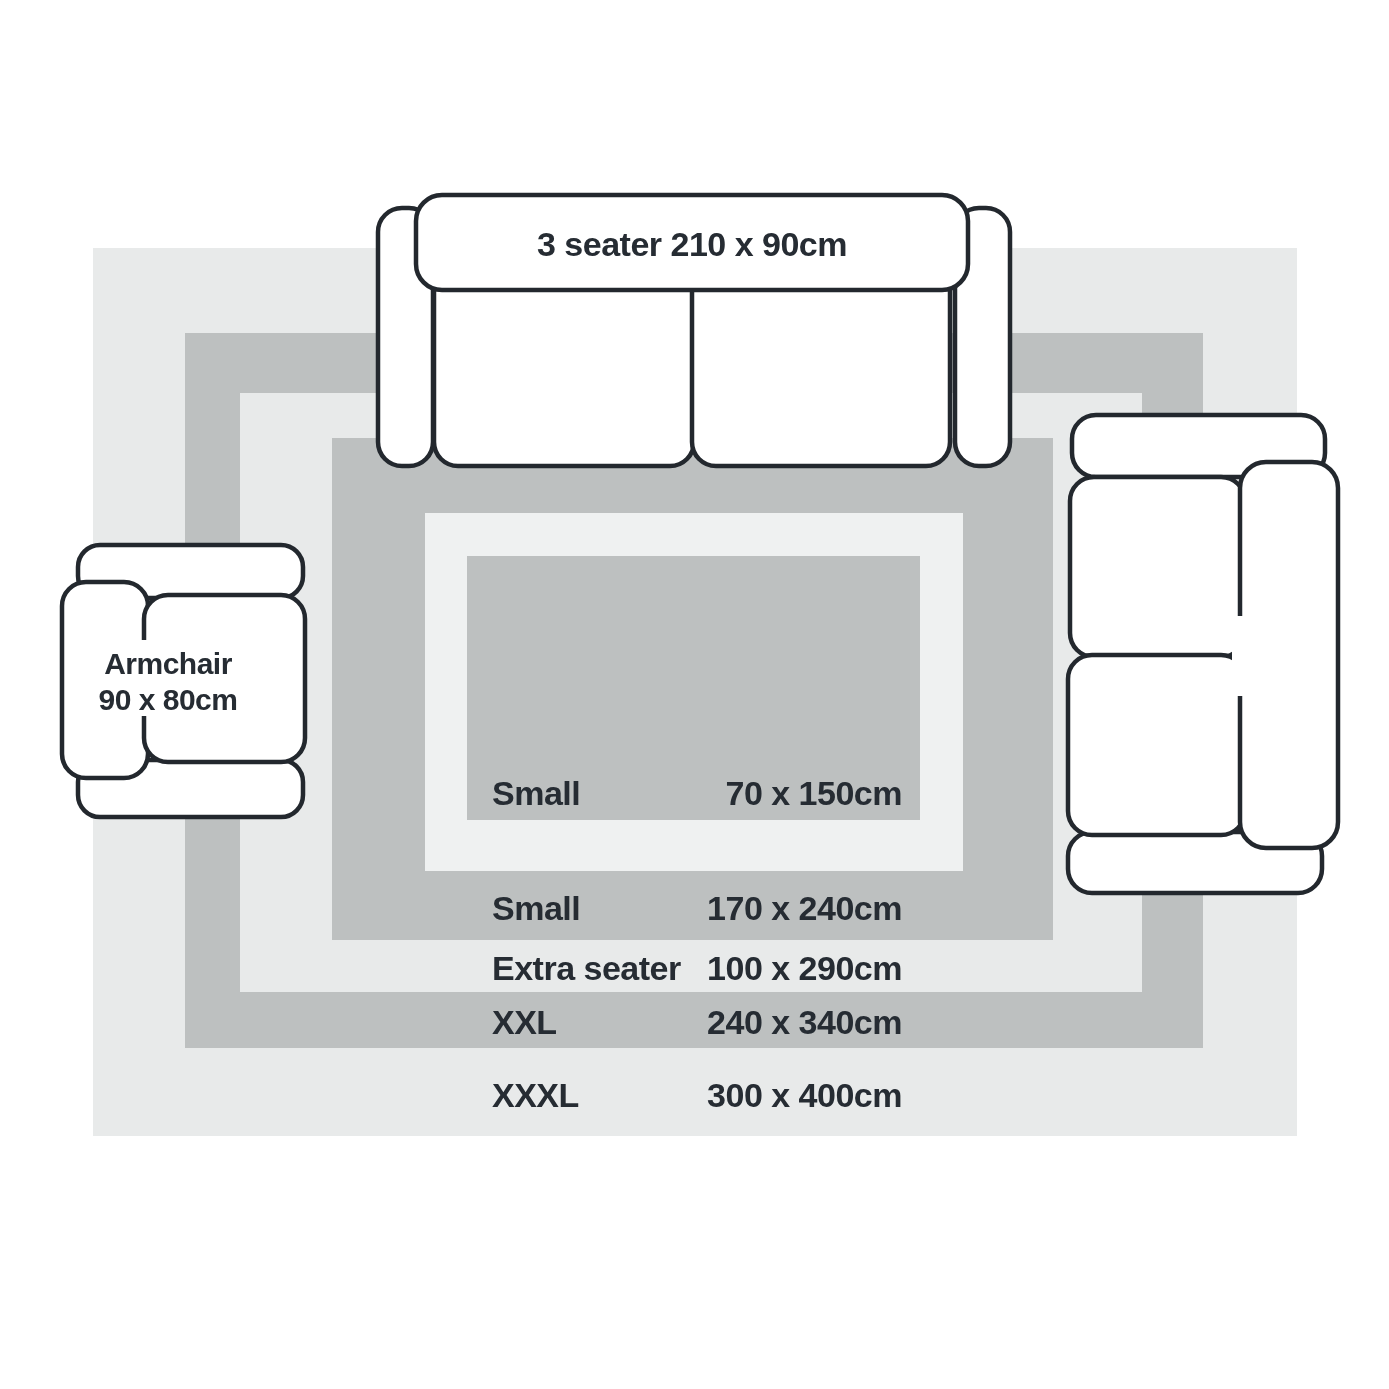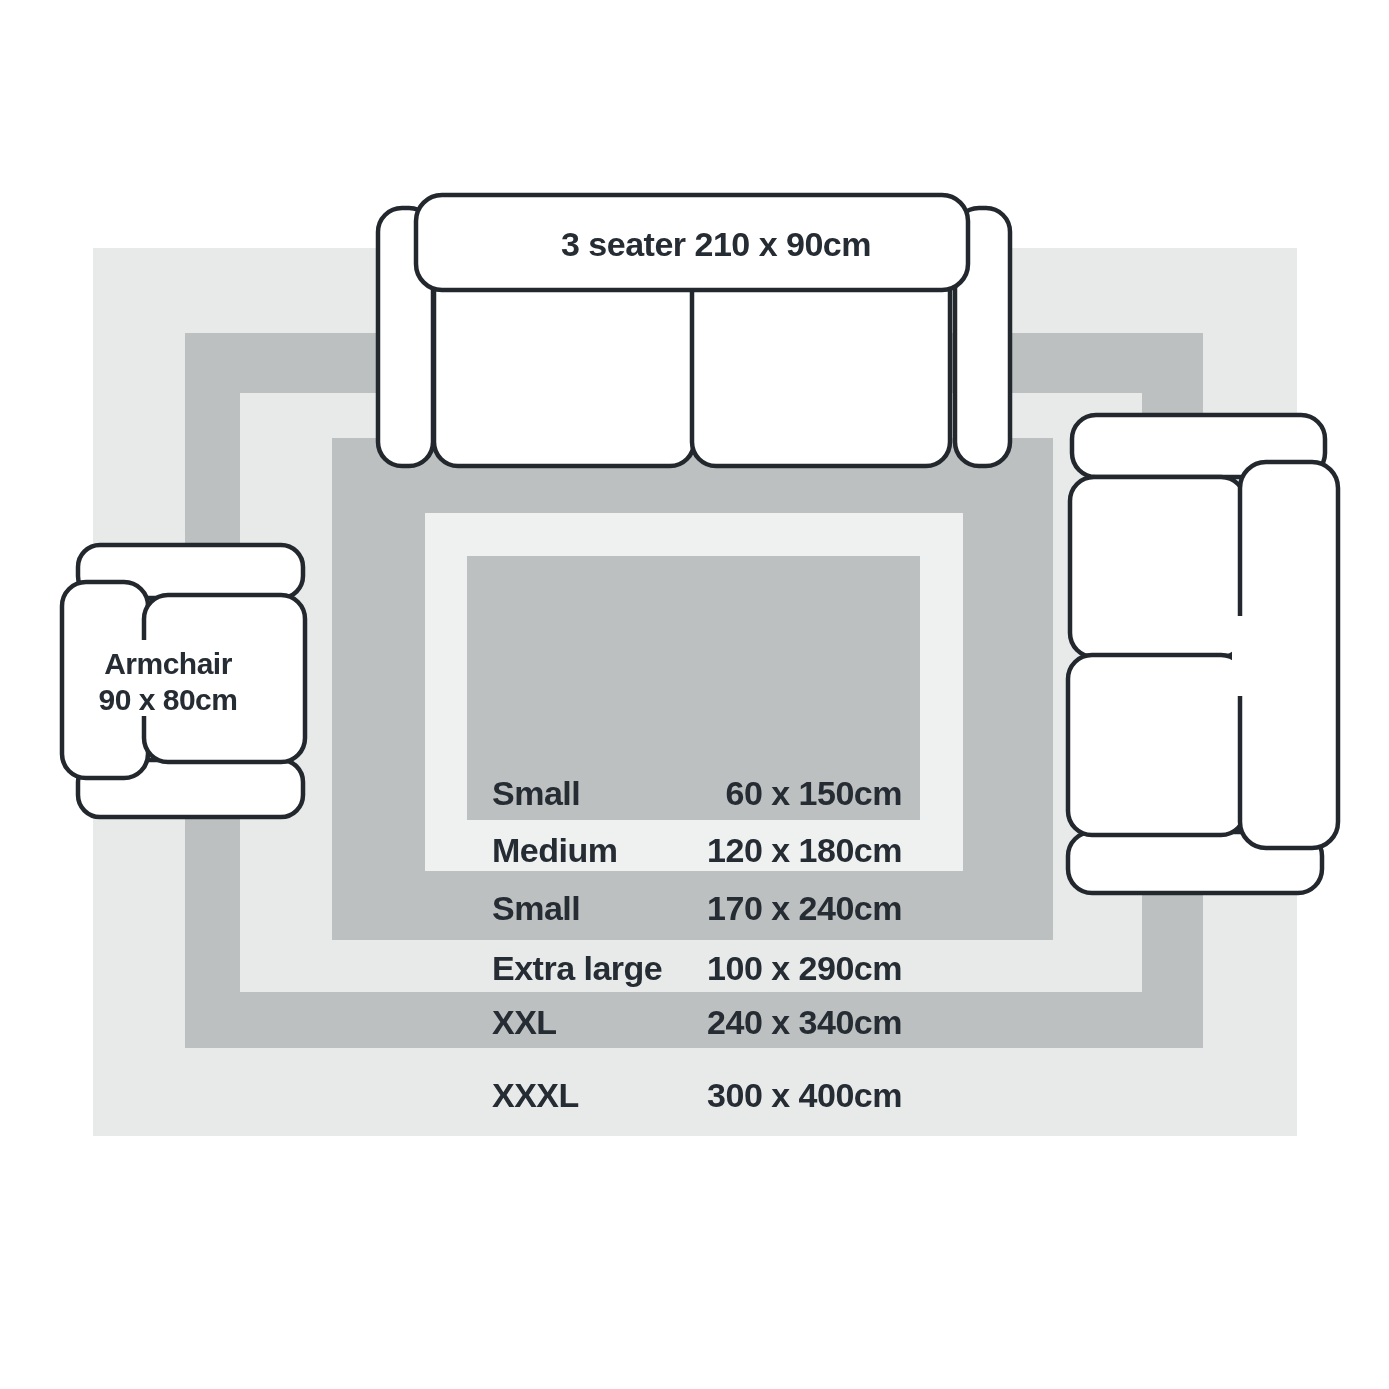--- a/index.html
+++ b/index.html
@@ -37,50 +37,46 @@
   }
 
   .furniture-label{
     position:absolute;
     font-weight:700;
     color:var(--text,#262c33);
     text-align:center;
     letter-spacing:-0.5px;
     white-space:nowrap;
   }
-  .label-sofa3{left:440px;top:226px;width:552px;font-size:34px;line-height:36px;}
+  .label-sofa3{left:416px;top:226px;width:552px;font-size:34px;line-height:36px;}
   .label-armchair{left:48px;top:646px;width:240px;font-size:30px;line-height:36px;}
   .label-sofa2{left:1102px;top:625px;width:240px;font-size:33px;line-height:33px;}
 </style>
 </head>
 <body>
 
 <div class="canvas">
 
   <div class="rug rug-light" style="left:93px;  top:248px; width:1204px; height:888px;"></div>
   <div class="rug rug-dark" style="left:185px; top:333px; width:1018px; height:715px;"></div>
   <div class="rug rug-light" style="left:240px; top:393px; width:902px;  height:599px;"></div>
   <div class="rug rug-dark" style="left:332px; top:438px; width:721px;  height:502px;"></div>
   <div class="rug rug-medium" style="left:425px; top:513px; width:538px;  height:358px;"></div>
   <div class="rug rug-dark" style="left:467px; top:556px; width:453px;  height:264px;"></div>
 
   <div class="size-row" style="top:775px;">
     <span>Small</span>
-    <span>60 x 150cm</span>
-  </div>
-  <div class="size-row" style="top:832px;">
-    <span>Medium</span>
-    <span>120 x 180cm</span>
+    <span>70 x 150cm</span>
   </div>
   <div class="size-row" style="top:890px;">
     <span>Small</span>
     <span>170 x 240cm</span>
   </div>
   <div class="size-row" style="top:950px;">
-    <span>Extra large</span>
+    <span>Extra seater</span>
     <span>100 x 290cm</span>
   </div>
   <div class="size-row" style="top:1004px;">
     <span>XXL</span>
     <span>240 x 340cm</span>
   </div>
   <div class="size-row" style="top:1077px;">
     <span>XXXL</span>
     <span>300 x 400cm</span>
   </div>

